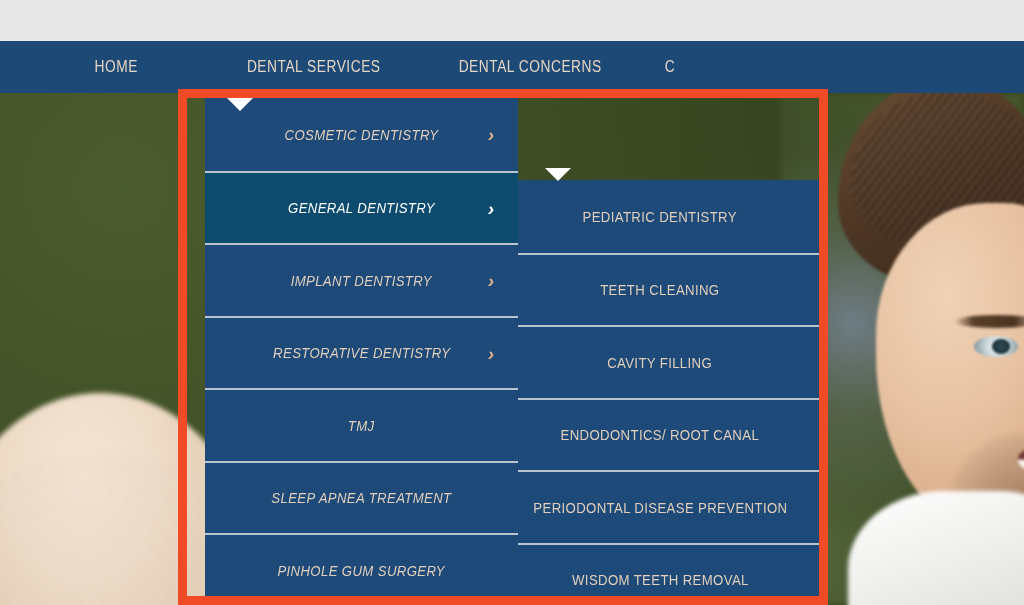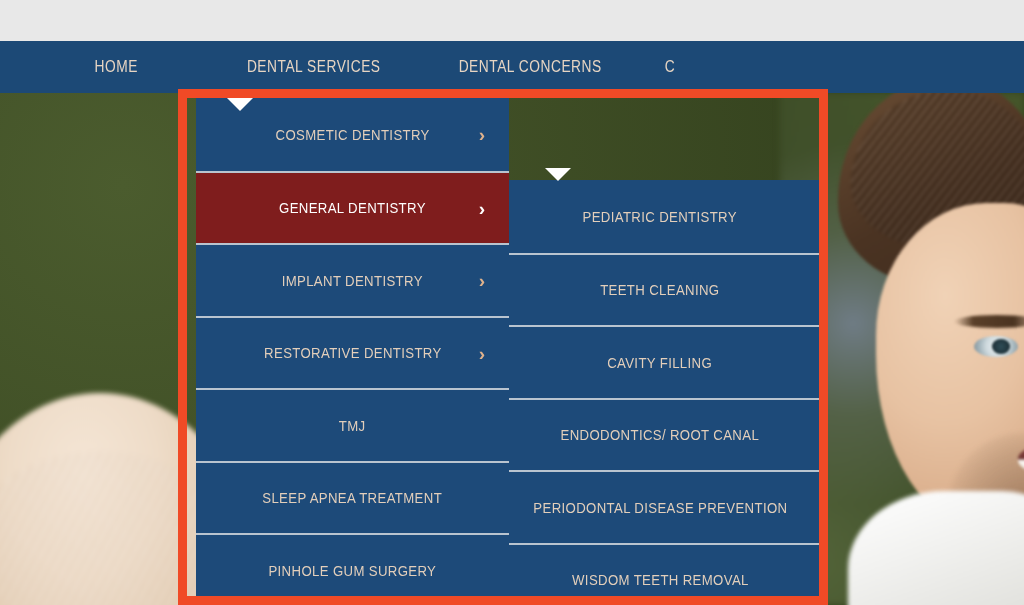--- a/index.html
+++ b/index.html
@@ -135,37 +135,38 @@
   
   #red-frame {
     position:absolute; left:178px; top:89px; width:650px; height:516px;
     border:9px solid #f04a26;
     z-index:30;
     pointer-events:none;
   }
 
   
   #menu-col1 {
-    position:absolute; left:196px; top:98px; width:313px;
+    position:absolute; left:205px; top:98px; width:313px;
     z-index:20;
+    font-style:italic;
   }
   #menu-col2 {
     position:absolute; left:500px; top:168px; width:320px;
     z-index:19;
     margin-top:12px;
   }
   .menu-row {
     position:relative;
     height:72.5px;
     background:#1d4a79;
     display:flex; align-items:center; justify-content:center;
     cursor:pointer;
   }
   .menu-row + .menu-row { border-top:2px solid #b9c4cf; }
-  .menu-row.active { background:#7f1d1d; }
+  .menu-row.active { background:#0c4a6e; }
   .row-label {
     color:#e3cfbb;
     font-size:15px;
     letter-spacing:0.4px;
     transform:scaleX(0.88);
     transform-origin:center;
     white-space:nowrap;
     text-align:center;
     pointer-events:none;
   }

